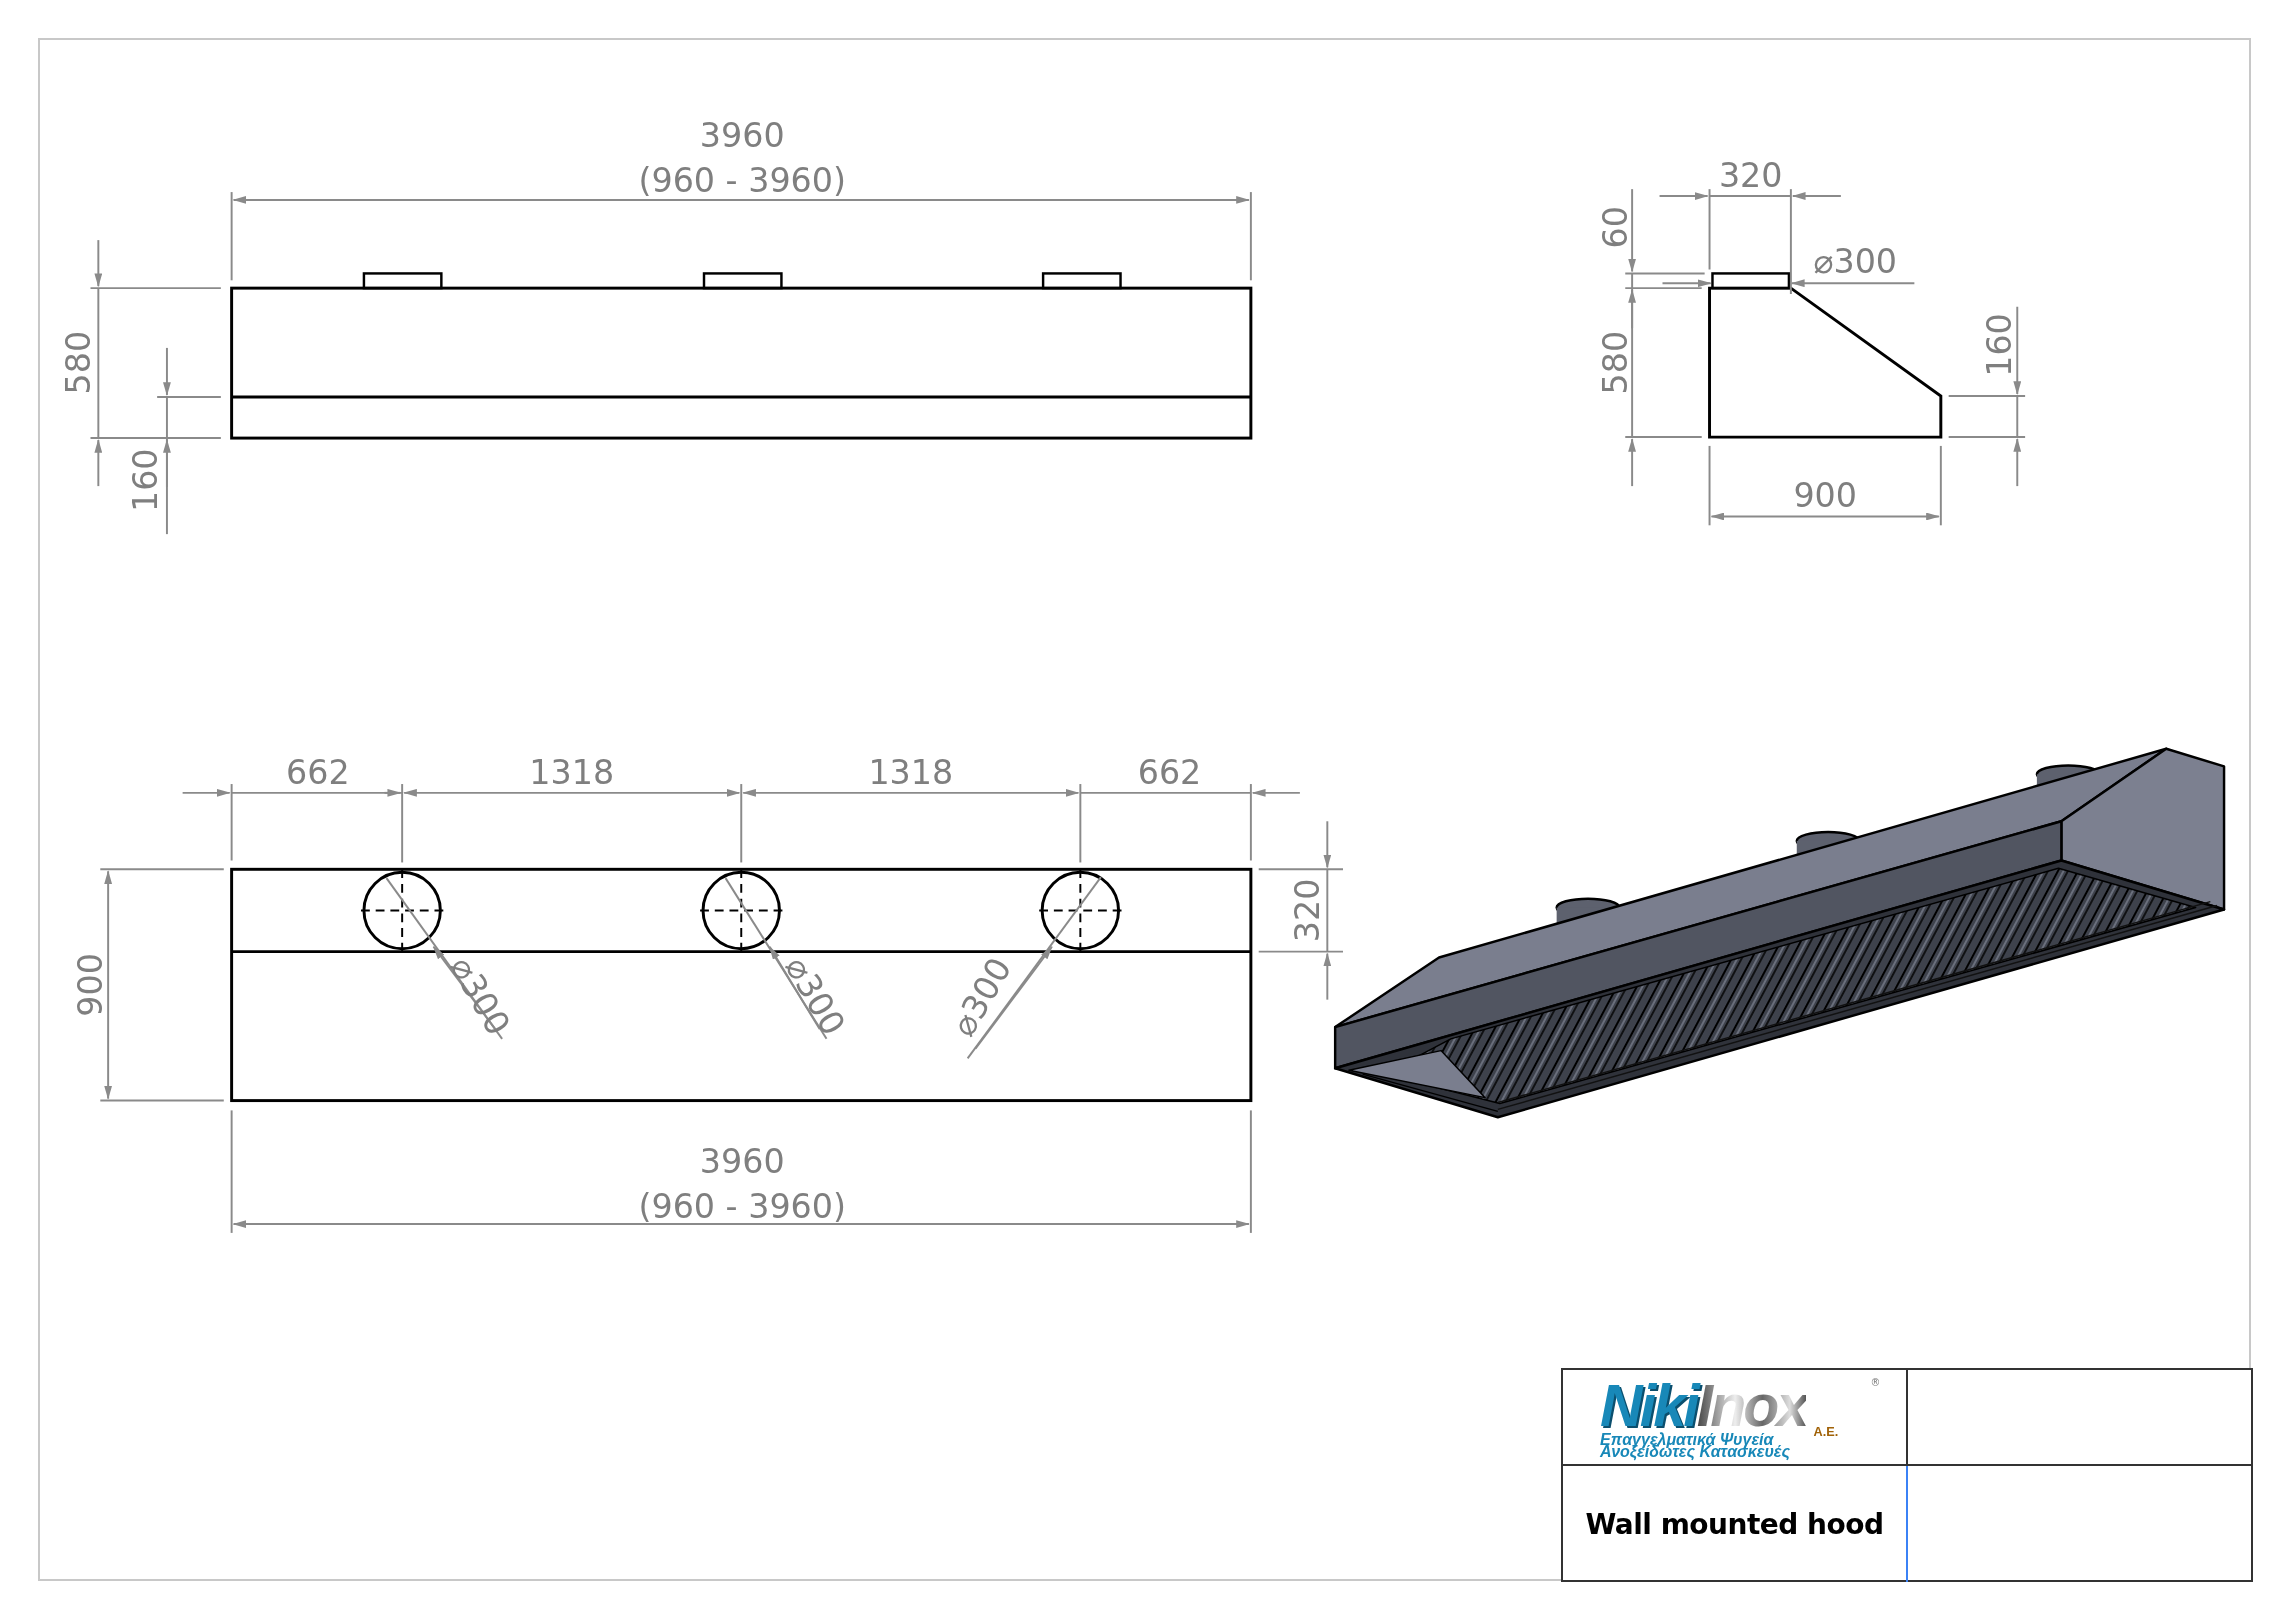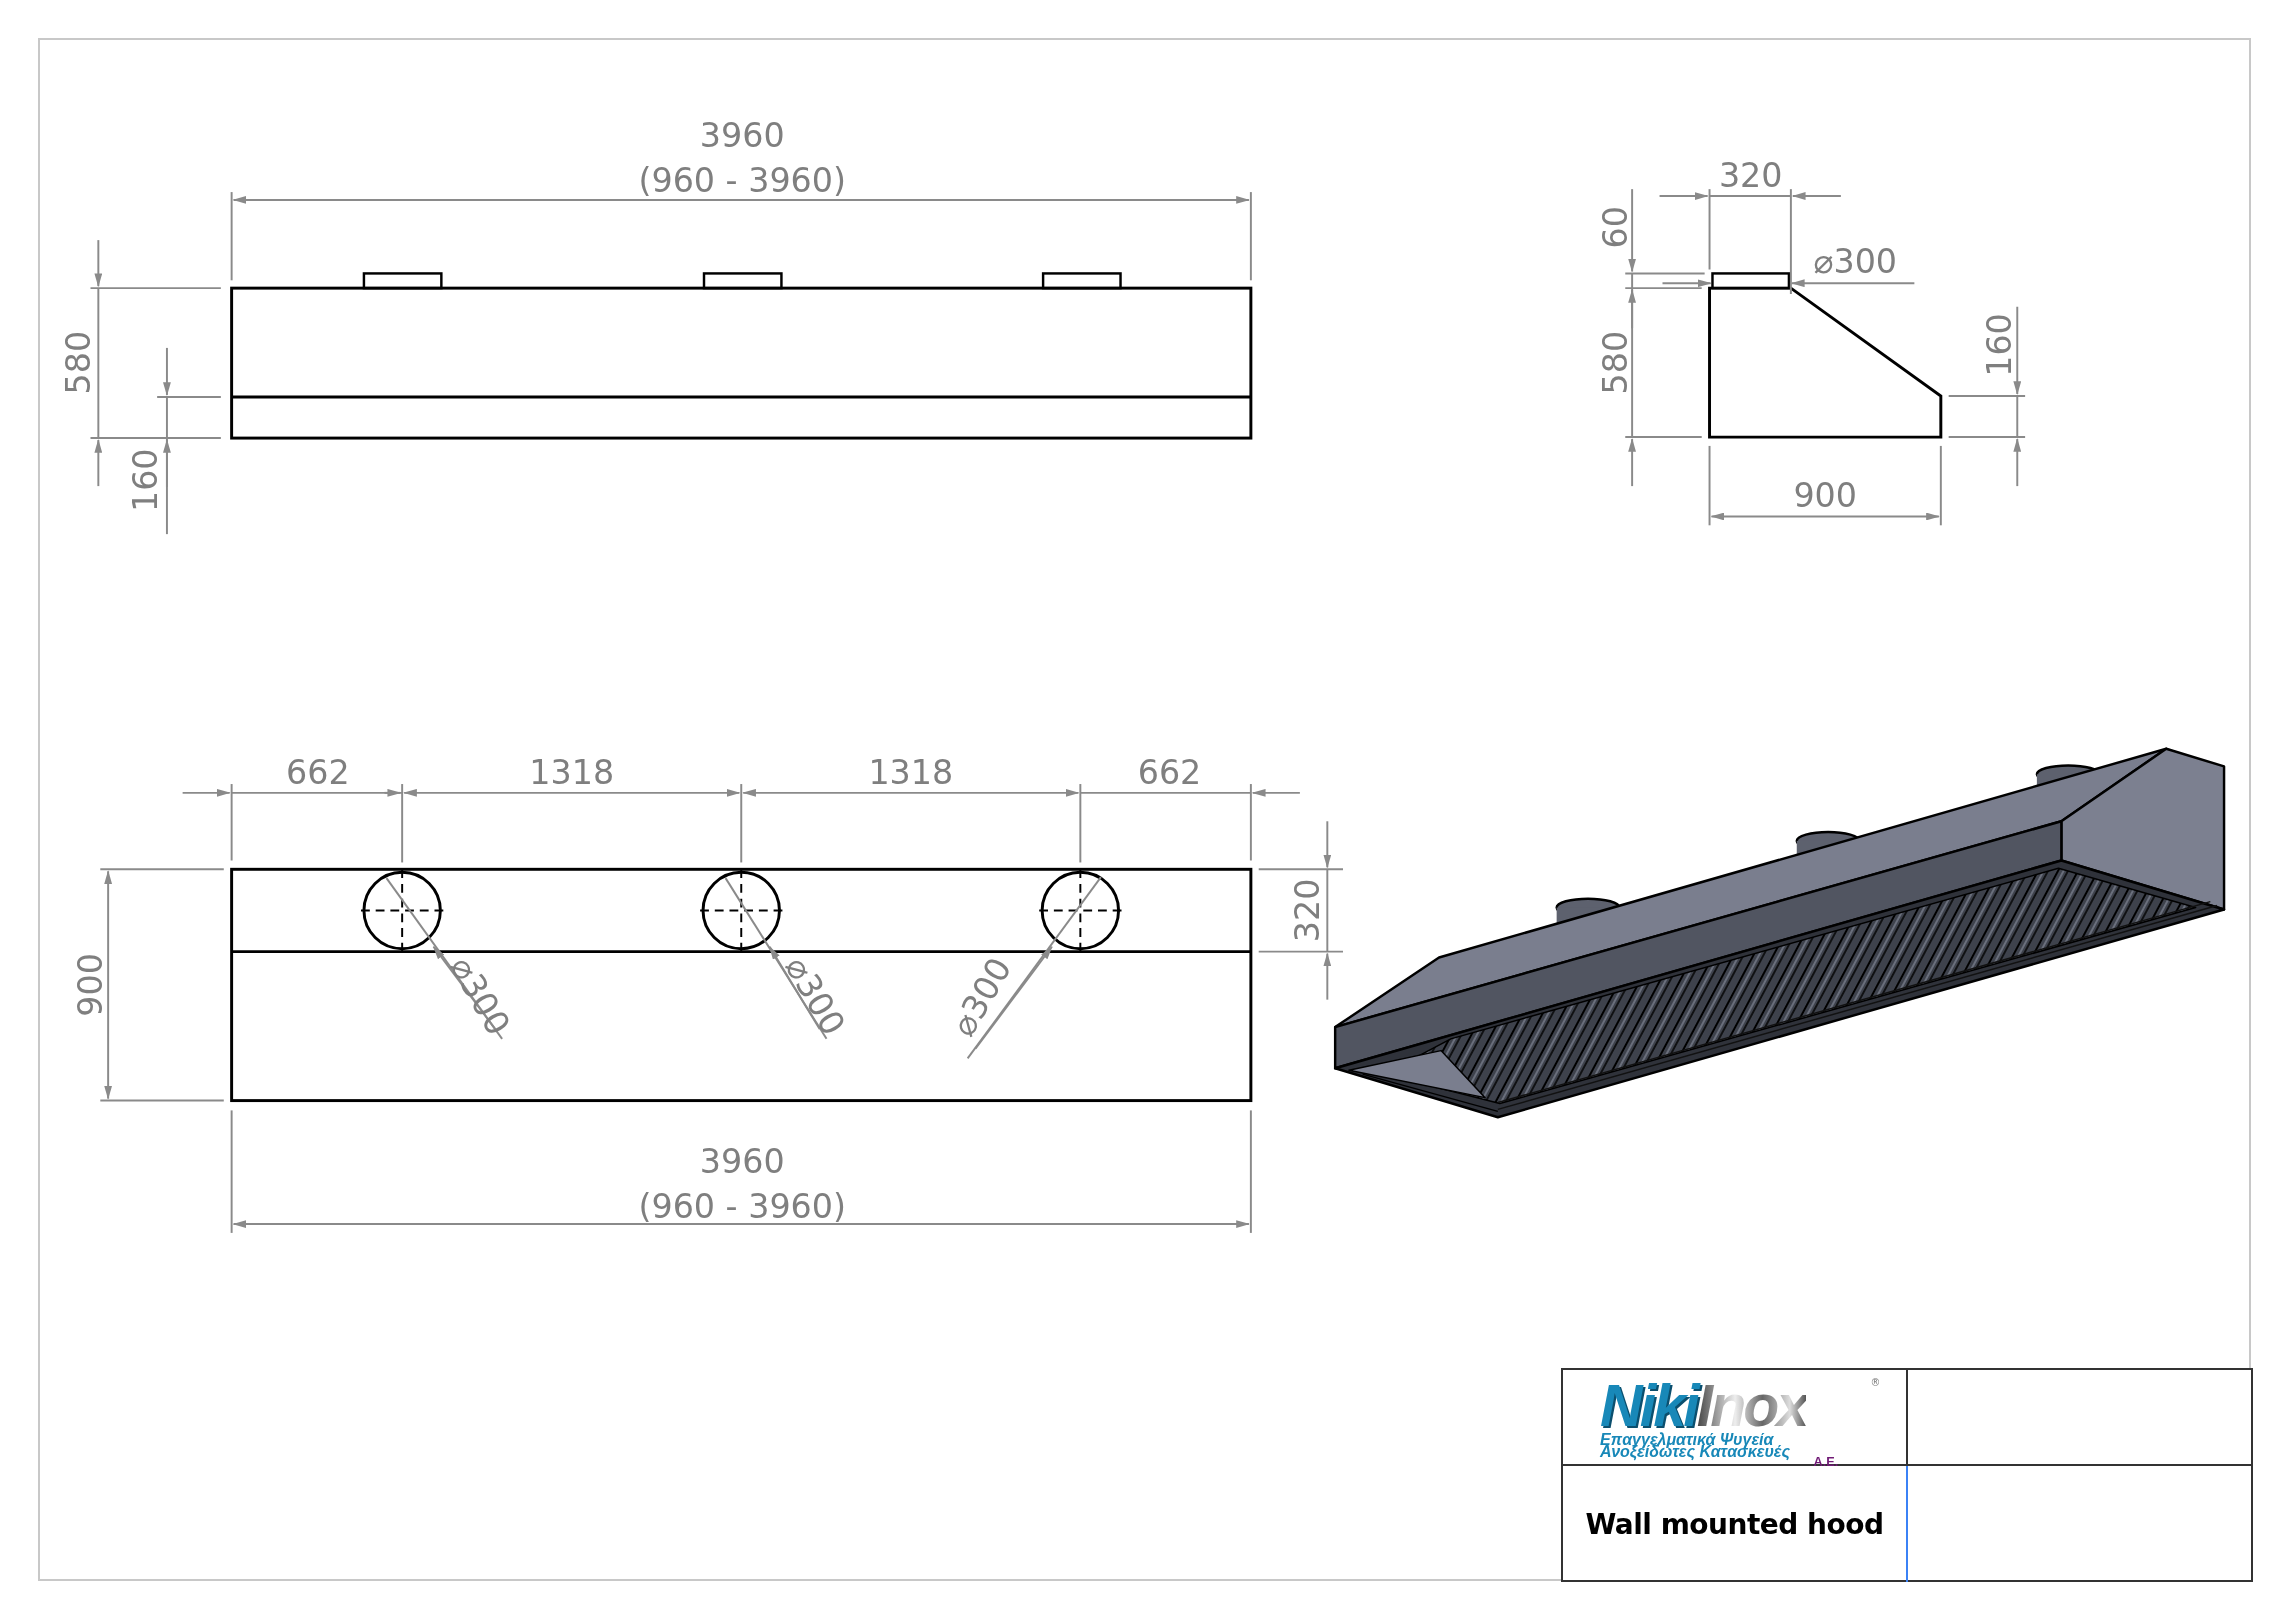--- a/index.html
+++ b/index.html
@@ -20,21 +20,21 @@
   .tb-desc { left:0; top:96px; width:345px; height:116px; border-right:2px solid #3b82f6; }
   .tb-code { left:345px; top:96px; width:345px; height:116px; }
   .tb-text { font-family:"DejaVu Sans", sans-serif; font-size:28px; font-weight:bold; color:#000; letter-spacing:-0.5px; }
 
   .logo { position:relative; width:304px; height:84px; }
   .logo-main { position:absolute; left:17.6px; top:2px; font-family:"Liberation Sans", sans-serif; font-weight:bold; font-style:italic; font-size:59px; letter-spacing:-2.9px; line-height:59px; }
   .logo-niki { color:#1888b8; text-shadow:2px 2px 0 #0b4f6e; }
   .logo-inox { background:linear-gradient(90deg,#444 0%,#eee 35%,#666 60%,#ddd 85%,#555 100%); -webkit-background-clip:text; background-clip:text; color:transparent; }
   .logo-reg { position:absolute; left:288px; top:2px; font-size:9.8px; color:#777; }
   .logo-sub { position:absolute; left:17.6px; top:59px; font-family:"Liberation Sans", sans-serif; font-style:italic; font-weight:bold; font-size:16px; line-height:11.8px; color:#1888b8; }
-  .logo-ae { position:absolute; left:231px; top:80px; font-family:"Liberation Sans", sans-serif; font-weight:bold; font-size:12.7px; color:#701a75; }
+  .logo-ae { position:absolute; left:231px; top:50px; font-family:"Liberation Sans", sans-serif; font-weight:bold; font-size:12.7px; color:#a16207; }
 </style>
 </head>
 <body>
 
 <div class="page-border"></div>
 
 <svg class="drawing" viewBox="0 0 2339 1654" xmlns="http://www.w3.org/2000/svg">
   <defs>
     <marker id="ar" markerWidth="14" markerHeight="8" refX="13" refY="4" orient="auto" markerUnits="userSpaceOnUse">
       <path d="M0,0 L14,4 L0,8 z" class="arrow"></path>

